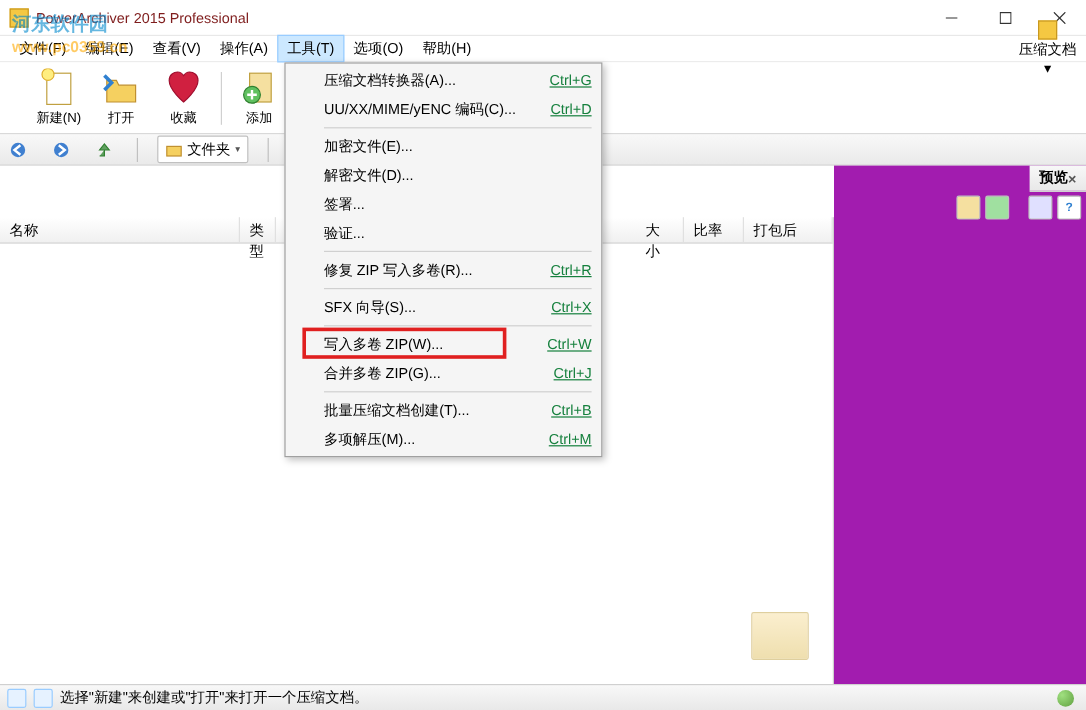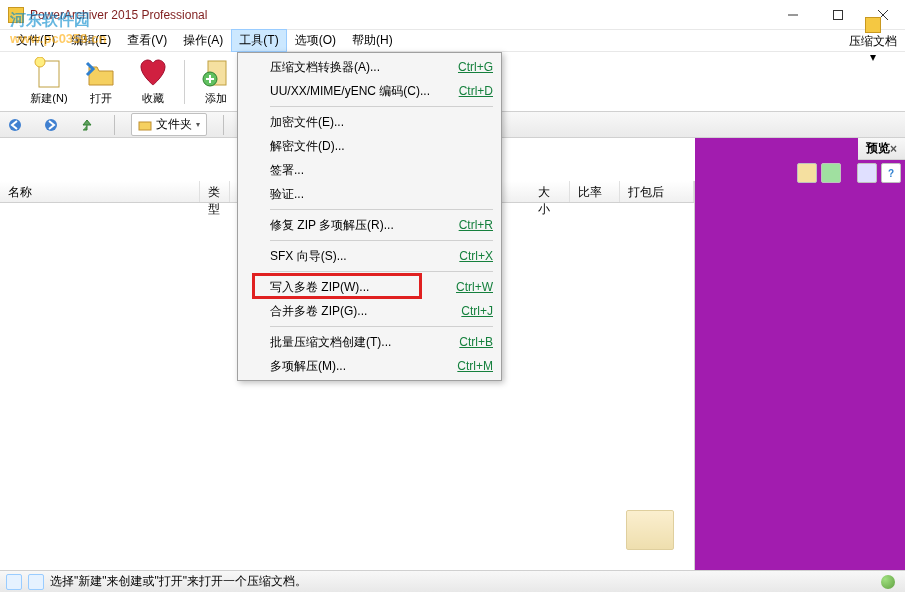--- a/index.html
+++ b/index.html
@@ -252,21 +252,21 @@
       <span class="dd-label">解密文件(D)...</span>
     </div>
   <div class="dd-item">
       <span class="dd-label">签署...</span>
     </div>
   <div class="dd-item">
       <span class="dd-label">验证...</span>
     </div>
   <div class="dd-sep"></div>
   <div class="dd-item">
-      <span class="dd-label">修复 ZIP 多项解压(R)...</span>
+      <span class="dd-label">修复 ZIP 写入多卷(R)...</span>
       <span class="dd-shortcut">Ctrl+R</span>
     </div>
   <div class="dd-sep"></div>
   <div class="dd-item">
       <span class="dd-label">SFX 向导(S)...</span>
       <span class="dd-shortcut">Ctrl+X</span>
     </div>
   <div class="dd-sep"></div>
   <div class="dd-item" style="position:relative">
     <span class="dd-label">写入多卷 ZIP(W)...</span>

